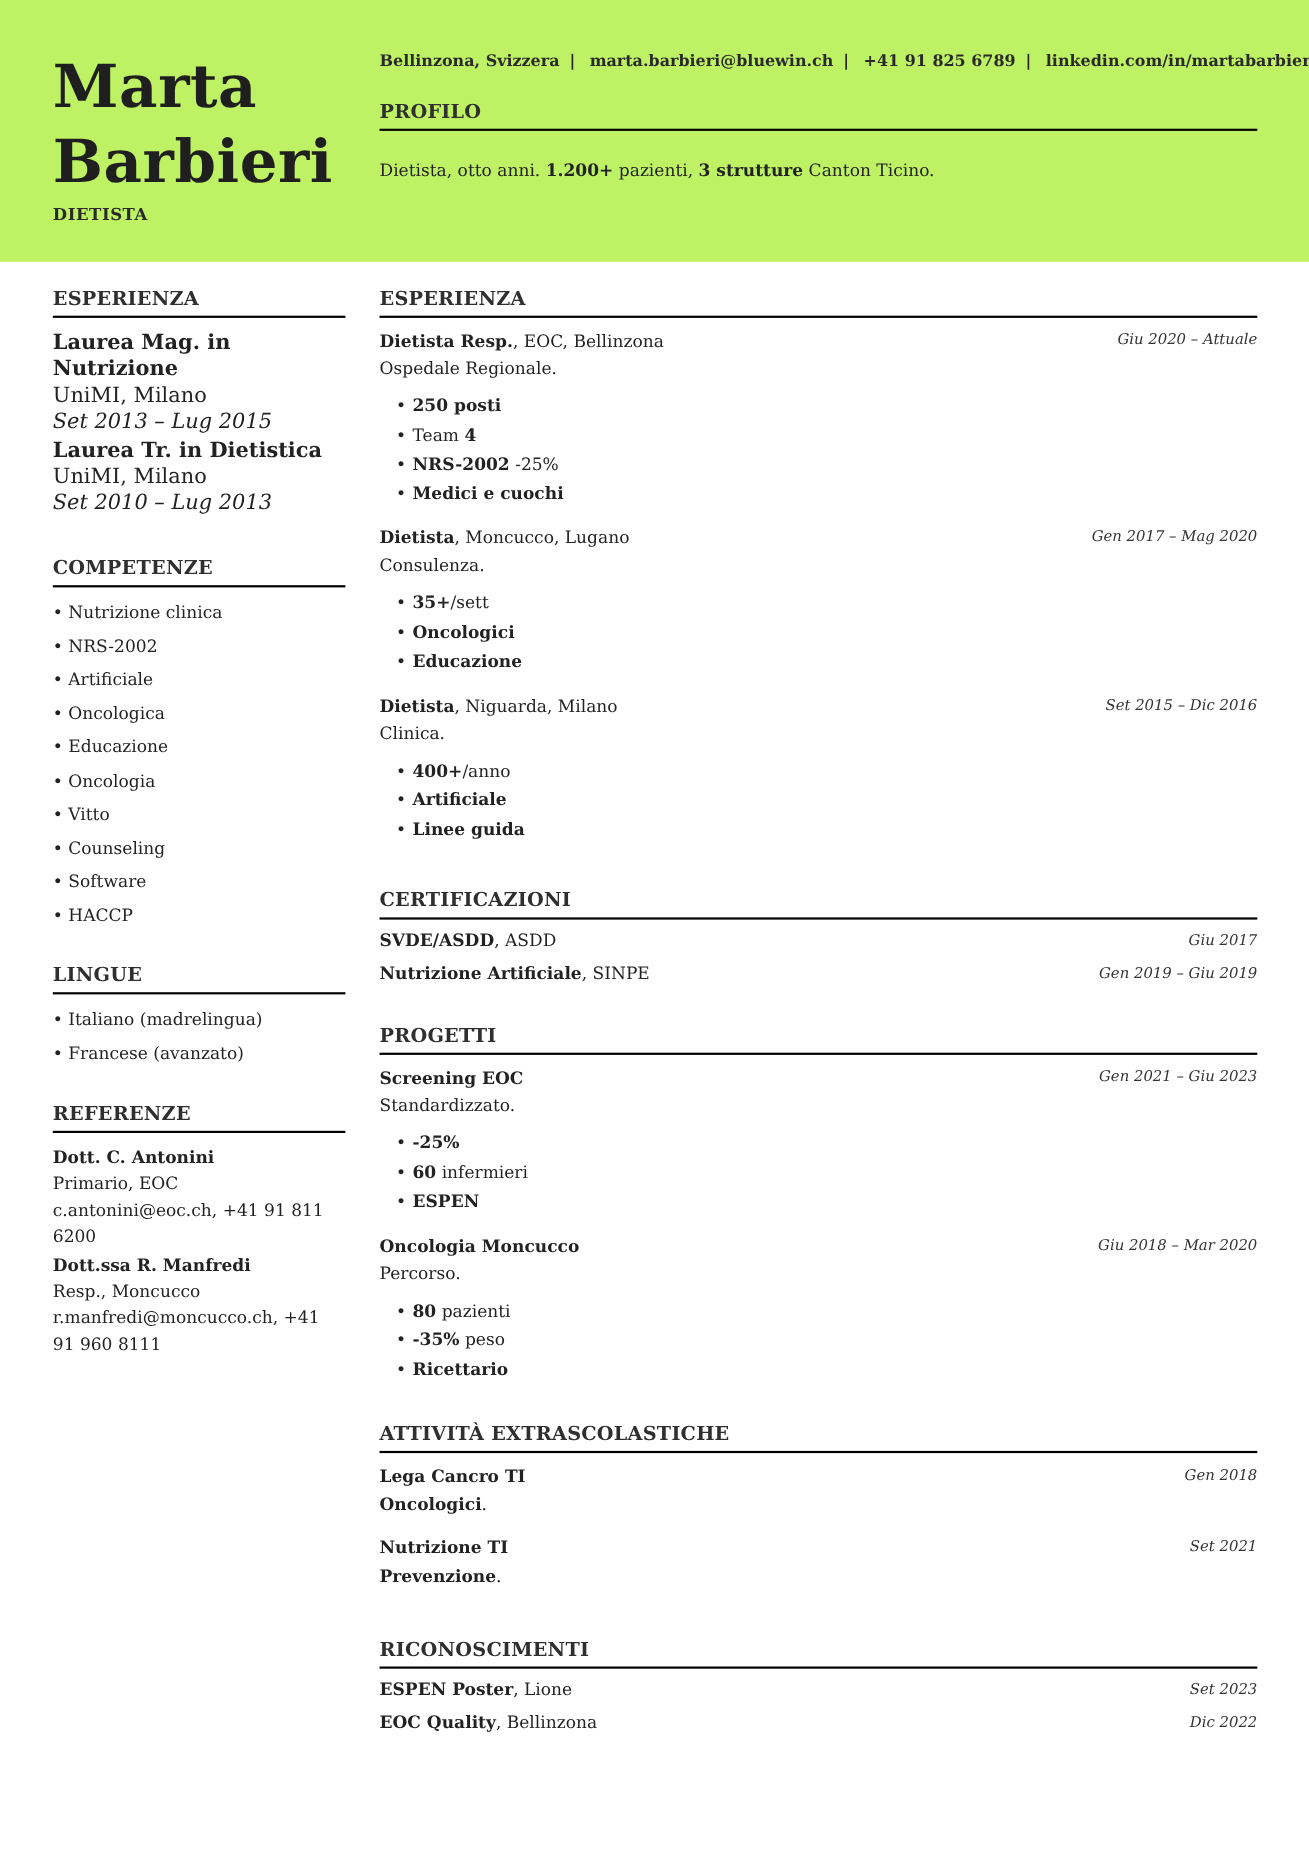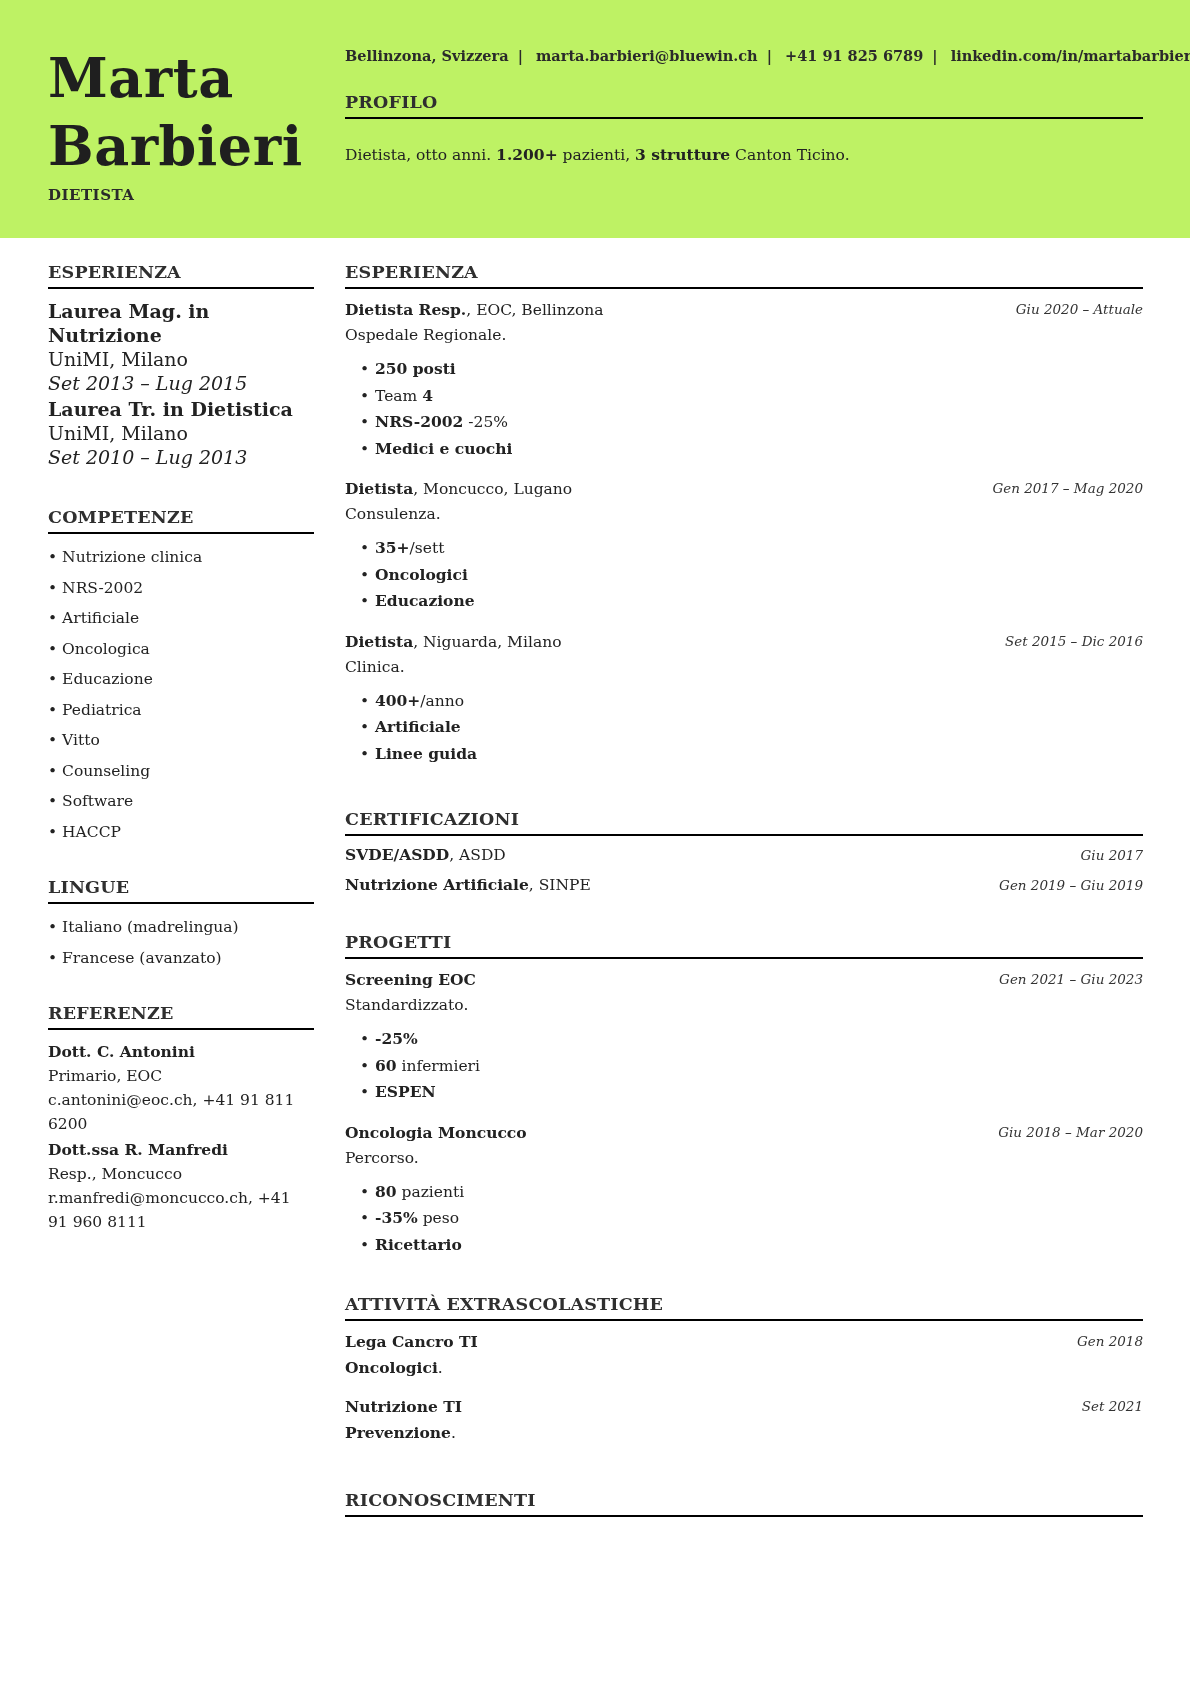--- a/index.html
+++ b/index.html
@@ -84,21 +84,21 @@
   </div>
 
   <div class="left-sec" style="margin-top:38px;">
     <div class="sec-title">COMPETENZE</div>
     <div class="bullets">
       <div>• Nutrizione clinica</div>
       <div>• NRS-2002</div>
       <div>• Artificiale</div>
       <div>• Oncologica</div>
       <div>• Educazione</div>
-      <div>• Pediatrica</div>
+      <div>• Oncologia</div>
       <div>• Vitto</div>
       <div>• Counseling</div>
       <div>• Software</div>
       <div>• HACCP</div>
     </div>
   </div>
 
   <div class="left-sec" style="margin-top:30px;">
     <div class="sec-title">LINGUE</div>
     <div class="bullets">
@@ -211,14 +211,24 @@
     </div>
     <div class="entry" style="margin-top:13px;">
       <div><b>Nutrizione TI</b></div>
       <div class="date">Set 2021</div>
       <div><b>Prevenzione</b><span>.</span></div>
     </div>
   </div>
 
   <div class="r-sec" style="margin-top:44px;">
     <div class="sec-title">RICONOSCIMENTI</div>
+    <div style="margin-top:4px;">
+      <div class="row">
+        <b>ESPEN Poster</b><span>, Lione</span>
+        <span class="date">Set 2023</span>
+      </div>
+      <div class="row">
+        <b>EOC Quality</b><span>, Bellinzona</span>
+        <span class="date">Dic 2022</span>
+      </div>
+    </div>
   </div>
 </div>
 
 </body></html>

